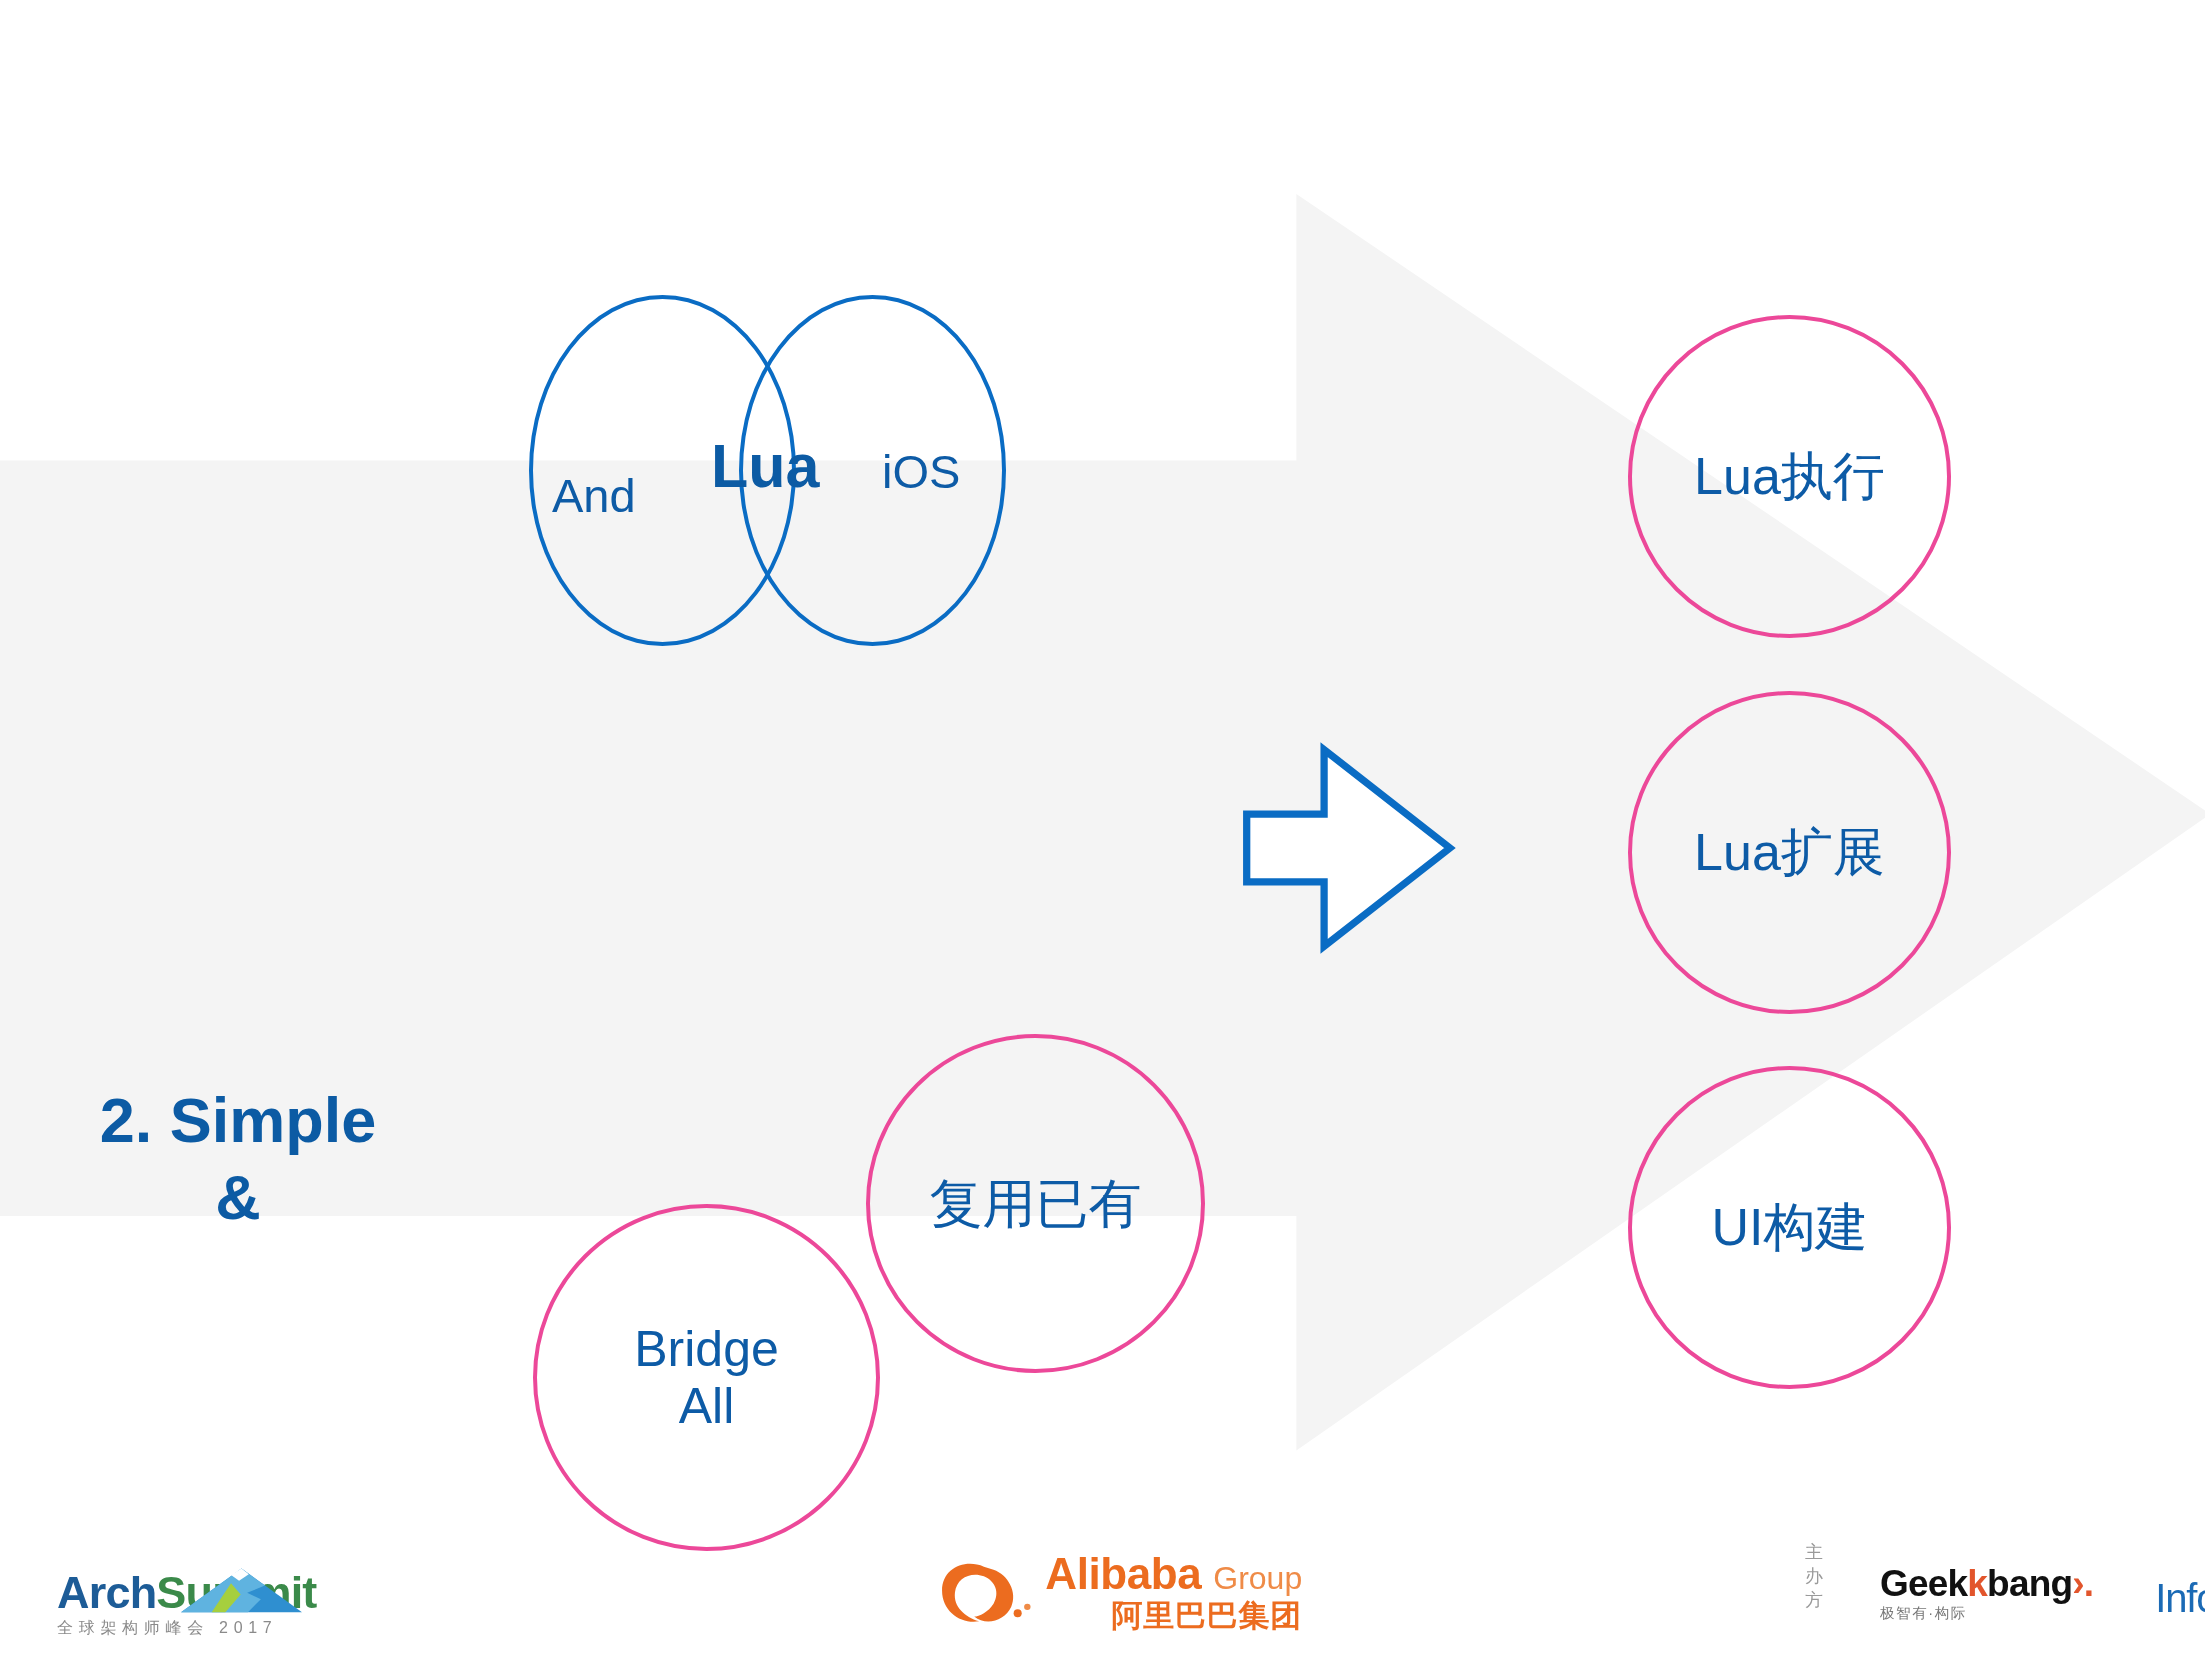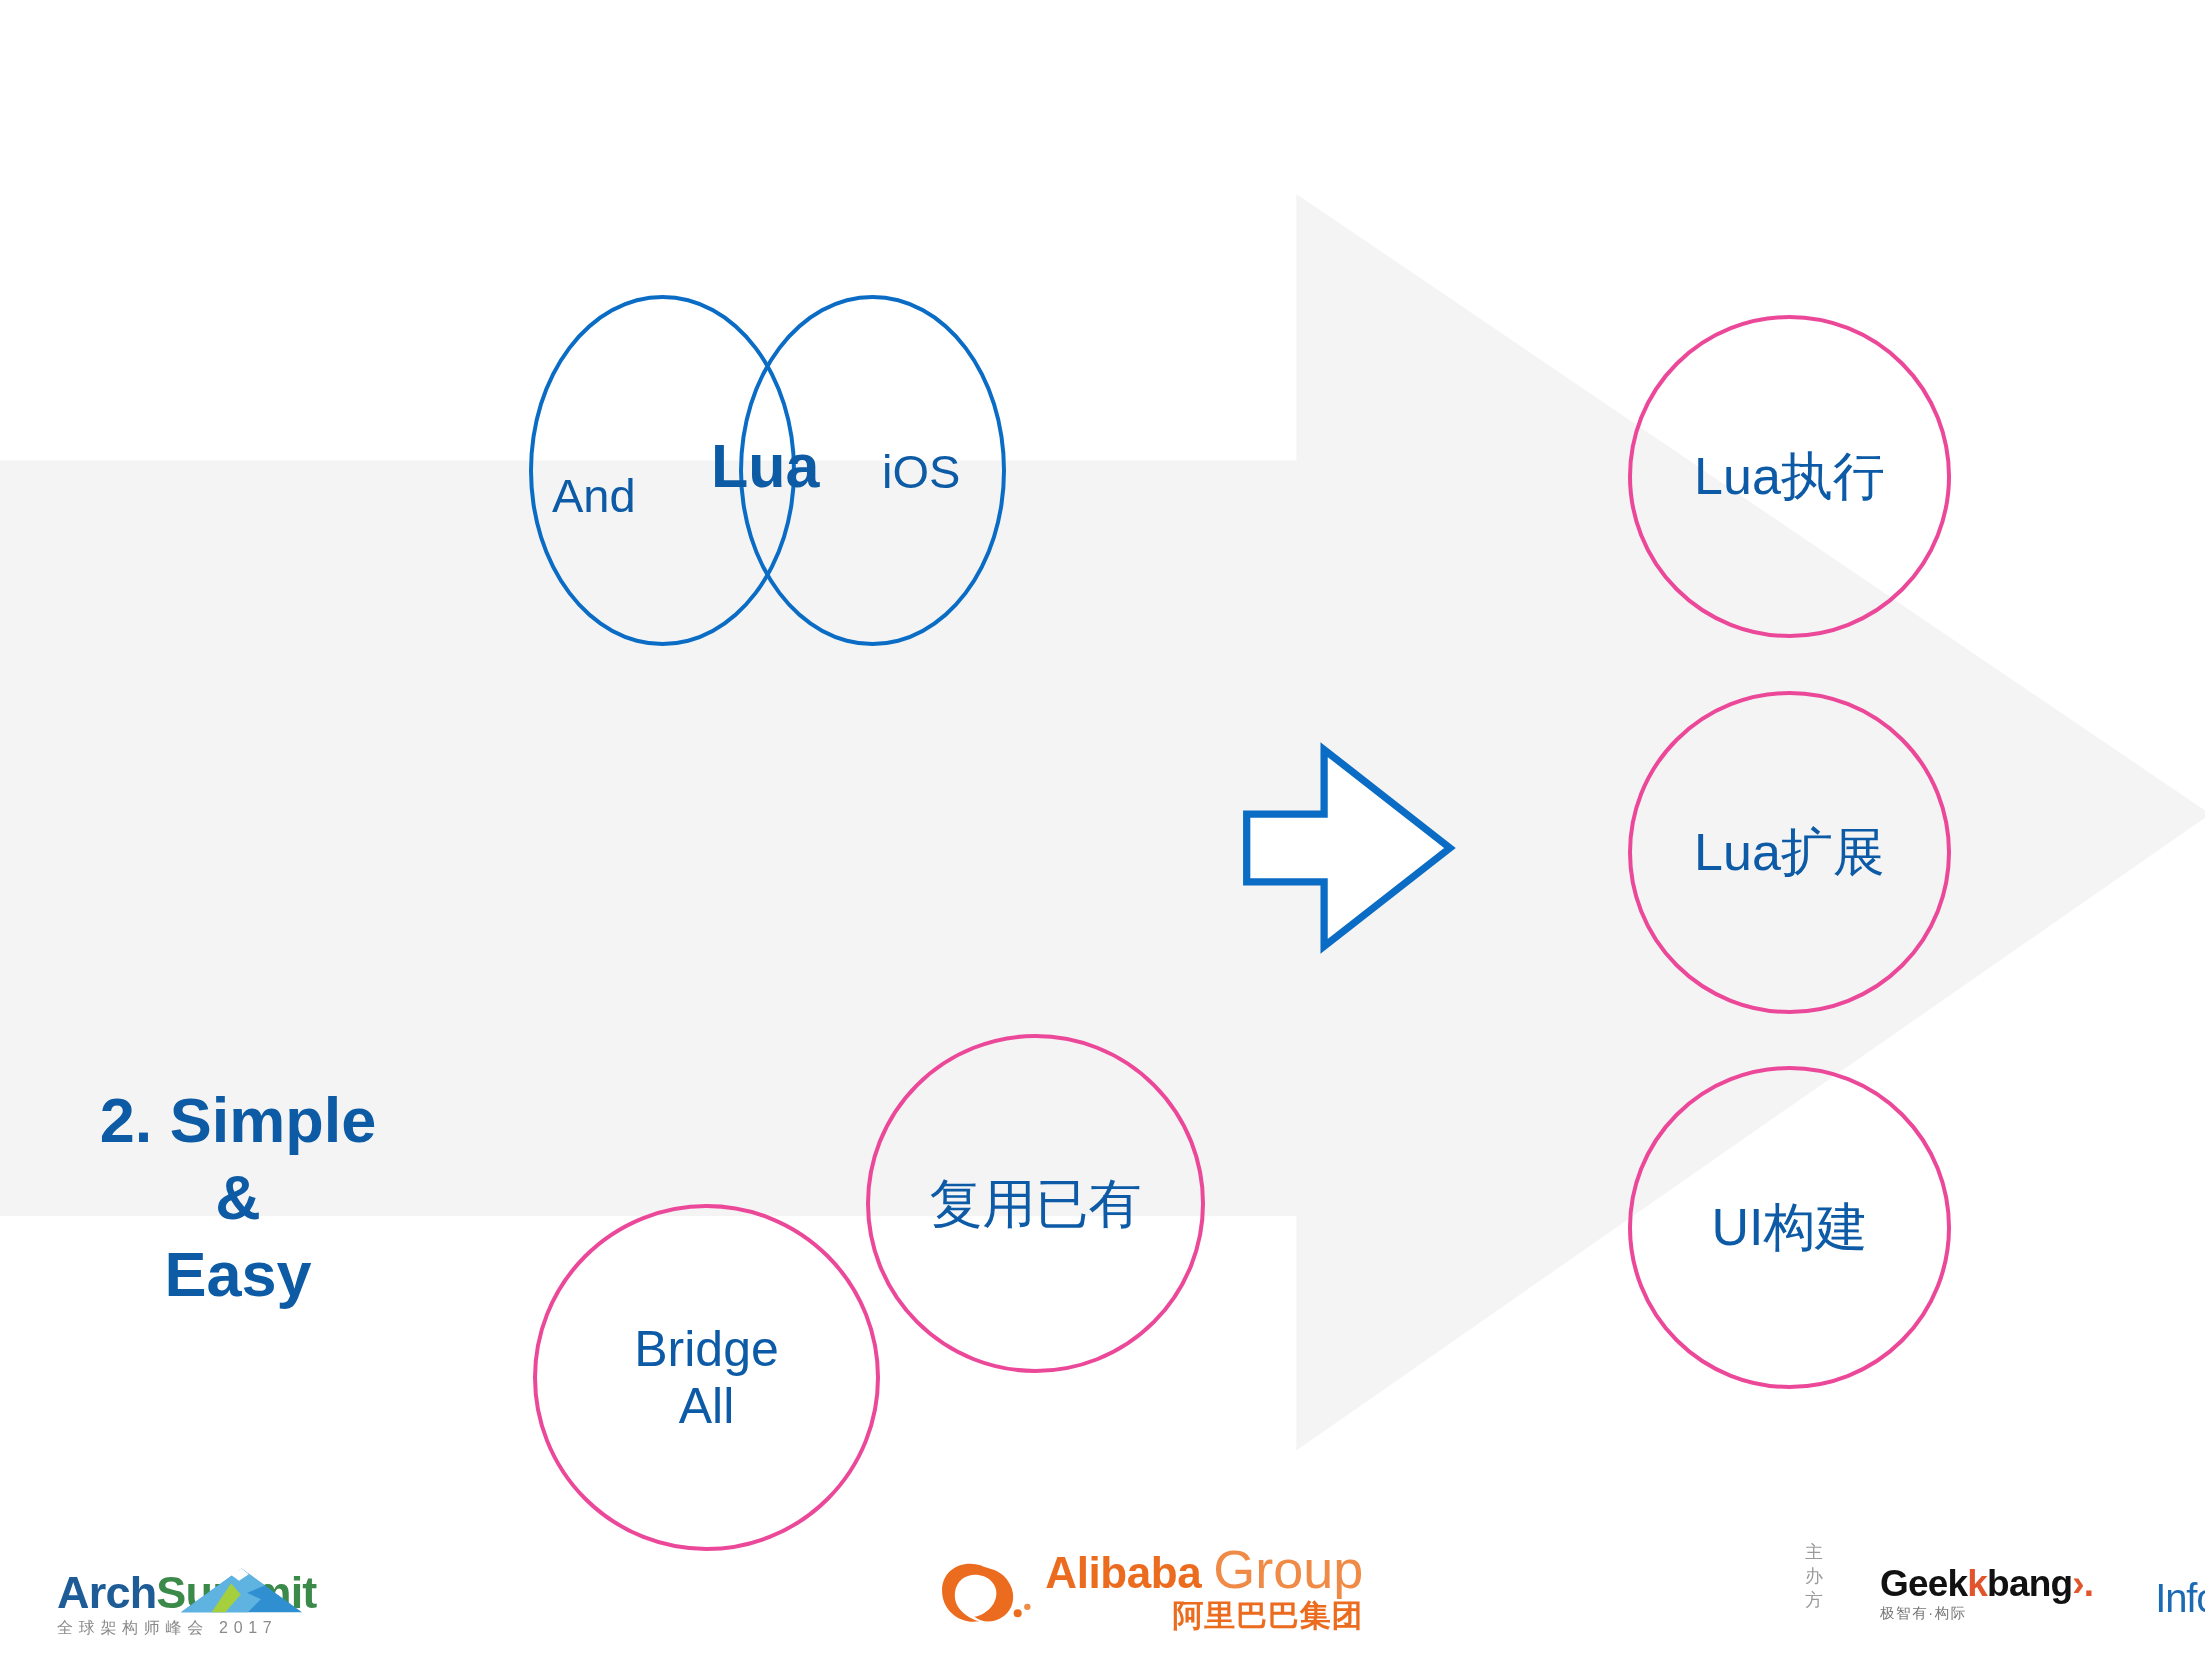--- a/index.html
+++ b/index.html
@@ -206,21 +206,21 @@
 
   .ali-mark { margin-right: 11.3px; }
   .ali-text-main {
     font-size: 44px;
     font-weight: bold;
     color: #ec6c1f;
     line-height: 1;
     letter-spacing: -0.4px;
   }
   .ali-text-group {
-    font-size: 54px;
+    font-size: 32px;
     font-weight: normal;
     color: #ef8b47;
     letter-spacing: 0px;
   }
   .ali-cn {
     font-size: 31px;
     color: #ec6c1f;
     line-height: 1;
     margin-top: 4.8px;
     letter-spacing: 0.8px;
@@ -268,21 +268,20 @@
 
   <svg id="bg-arrow" viewBox="0 0 2730 2047" preserveAspectRatio="none">
     <polygon points="0,570 1605,570 1605,240 2730,1003 2730,1012 1605,1795 1605,1505 0,1505" fill="#f4f4f4"></polygon>
   </svg>
 
 
 
   <div id="label-simple-easy" class="section-label">
     <div>2. Simple</div>
     <div>&amp;</div>
-    <div>Easy</div>
   </div>
 
   <div id="venn-wrap">
     <div id="venn-left"></div>
     <div id="venn-right"></div>
   </div>
   <div id="venn-and" class="venn-text">And</div>
   <div id="venn-lua" class="venn-text">Lua</div>
   <div id="venn-ios" class="venn-text">iOS</div>
 

